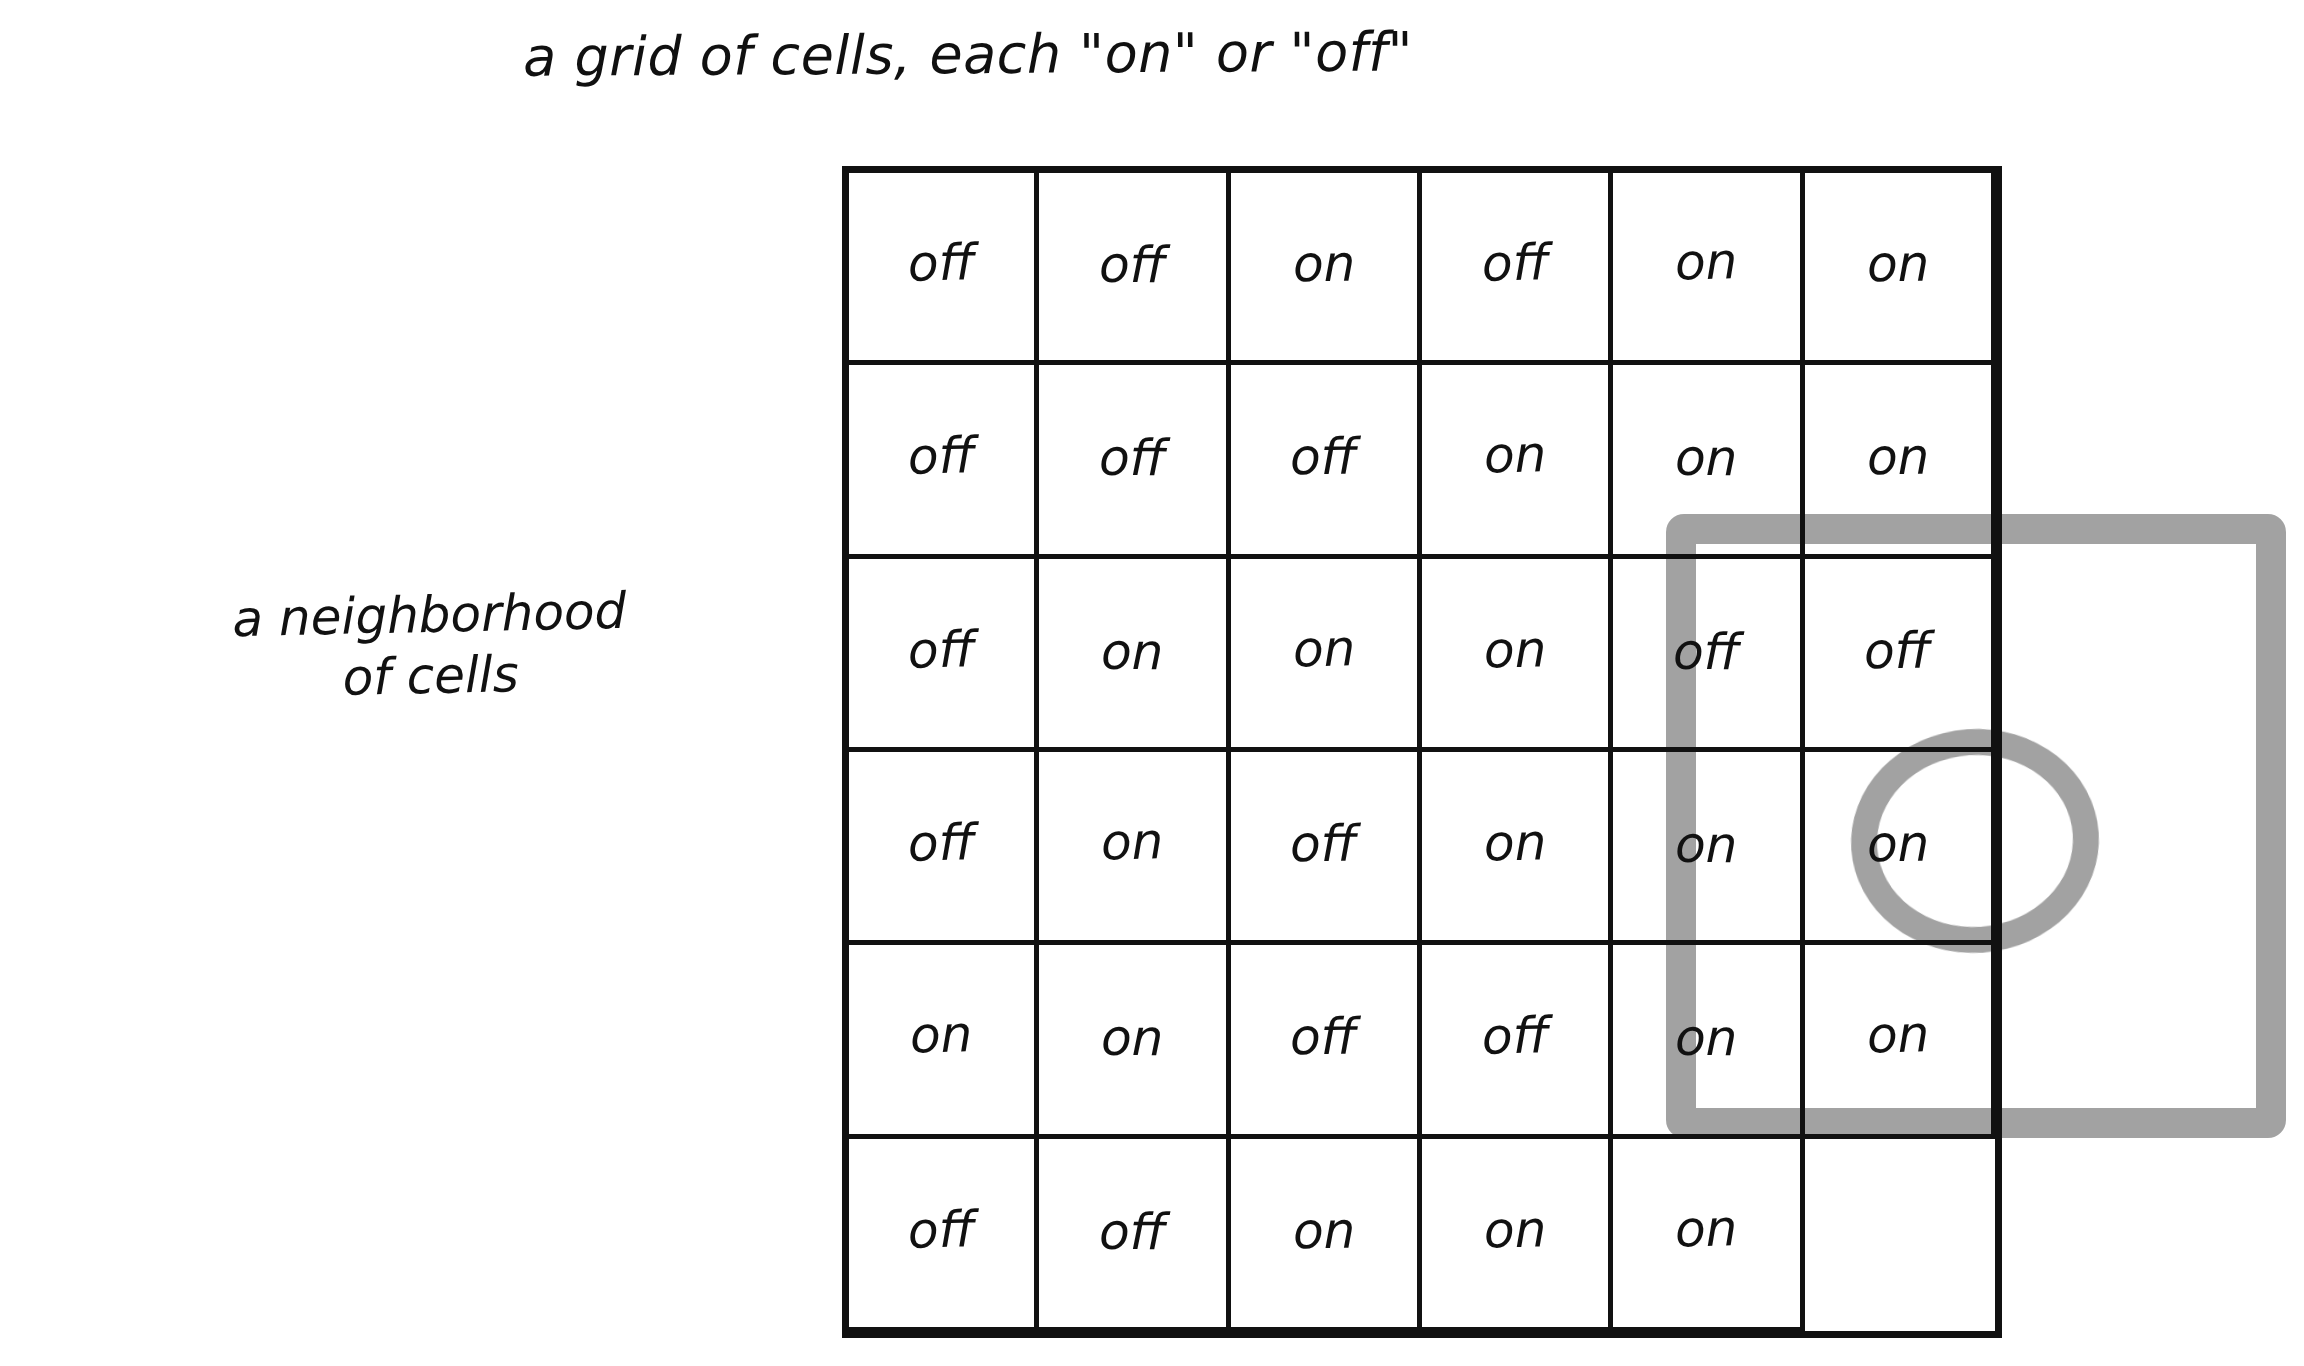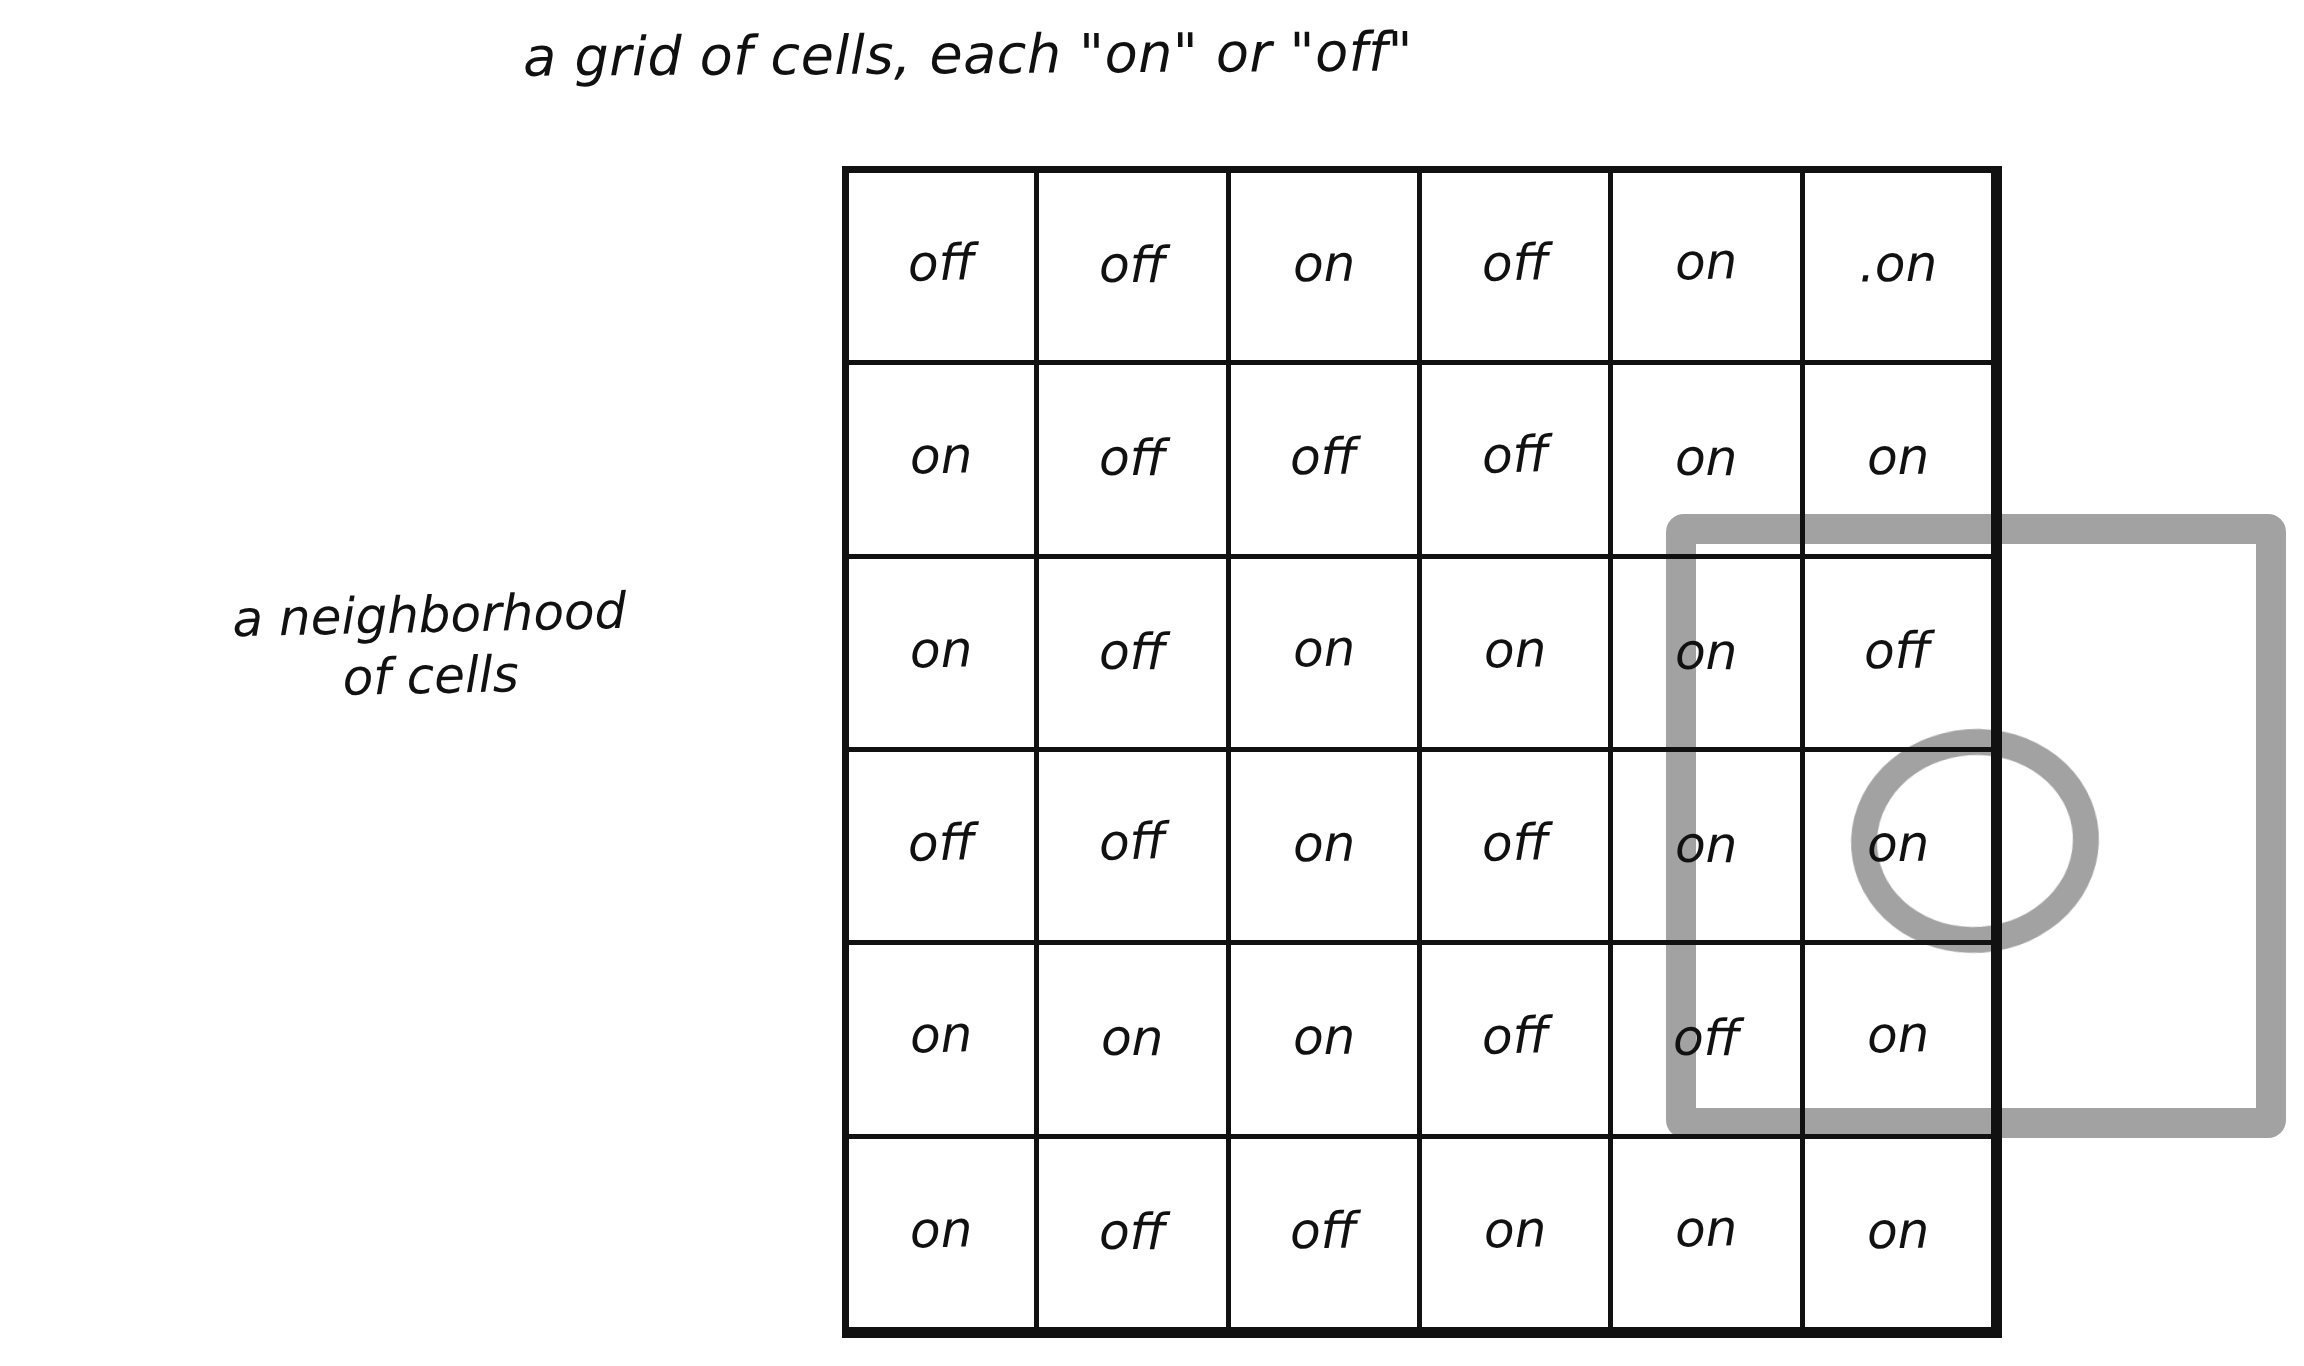--- a/index.html
+++ b/index.html
@@ -178,23 +178,20 @@
         <div class="cell">
           <span class="cell-text">on</span>
         </div>
         <div class="cell">
           <span class="cell-text">off</span>
         </div>
         <div class="cell">
           <span class="cell-text">on</span>
         </div>
         <div class="cell">
-          <span class="cell-text">.on</span>
-        </div>
-        <div class="cell">
           <span class="cell-text">on</span>
         </div>
         <div class="cell">
           <span class="cell-text">off</span>
         </div>
         <div class="cell">
           <span class="cell-text">off</span>
         </div>
         <div class="cell">
           <span class="cell-text">off</span>

